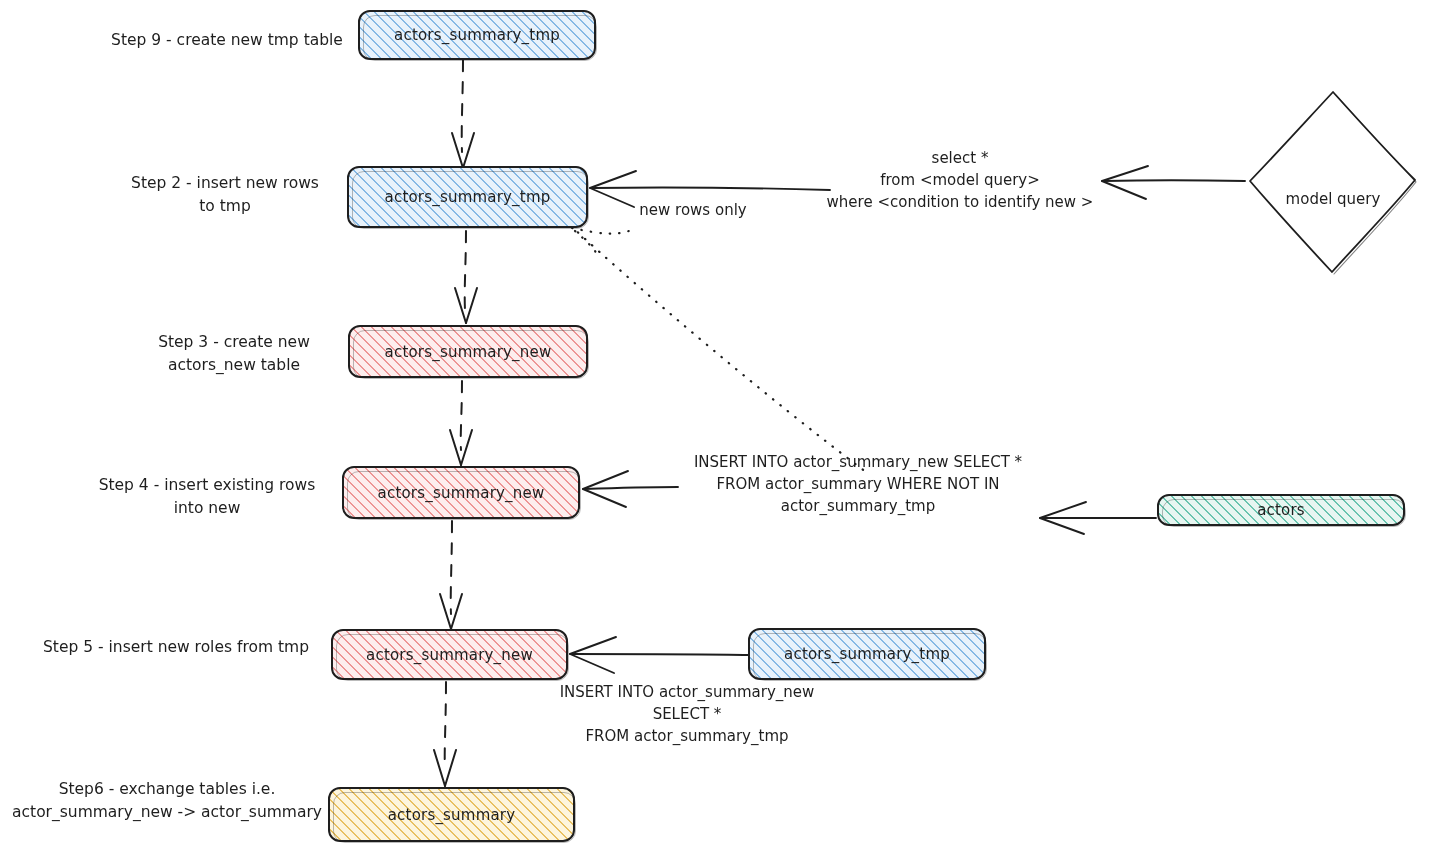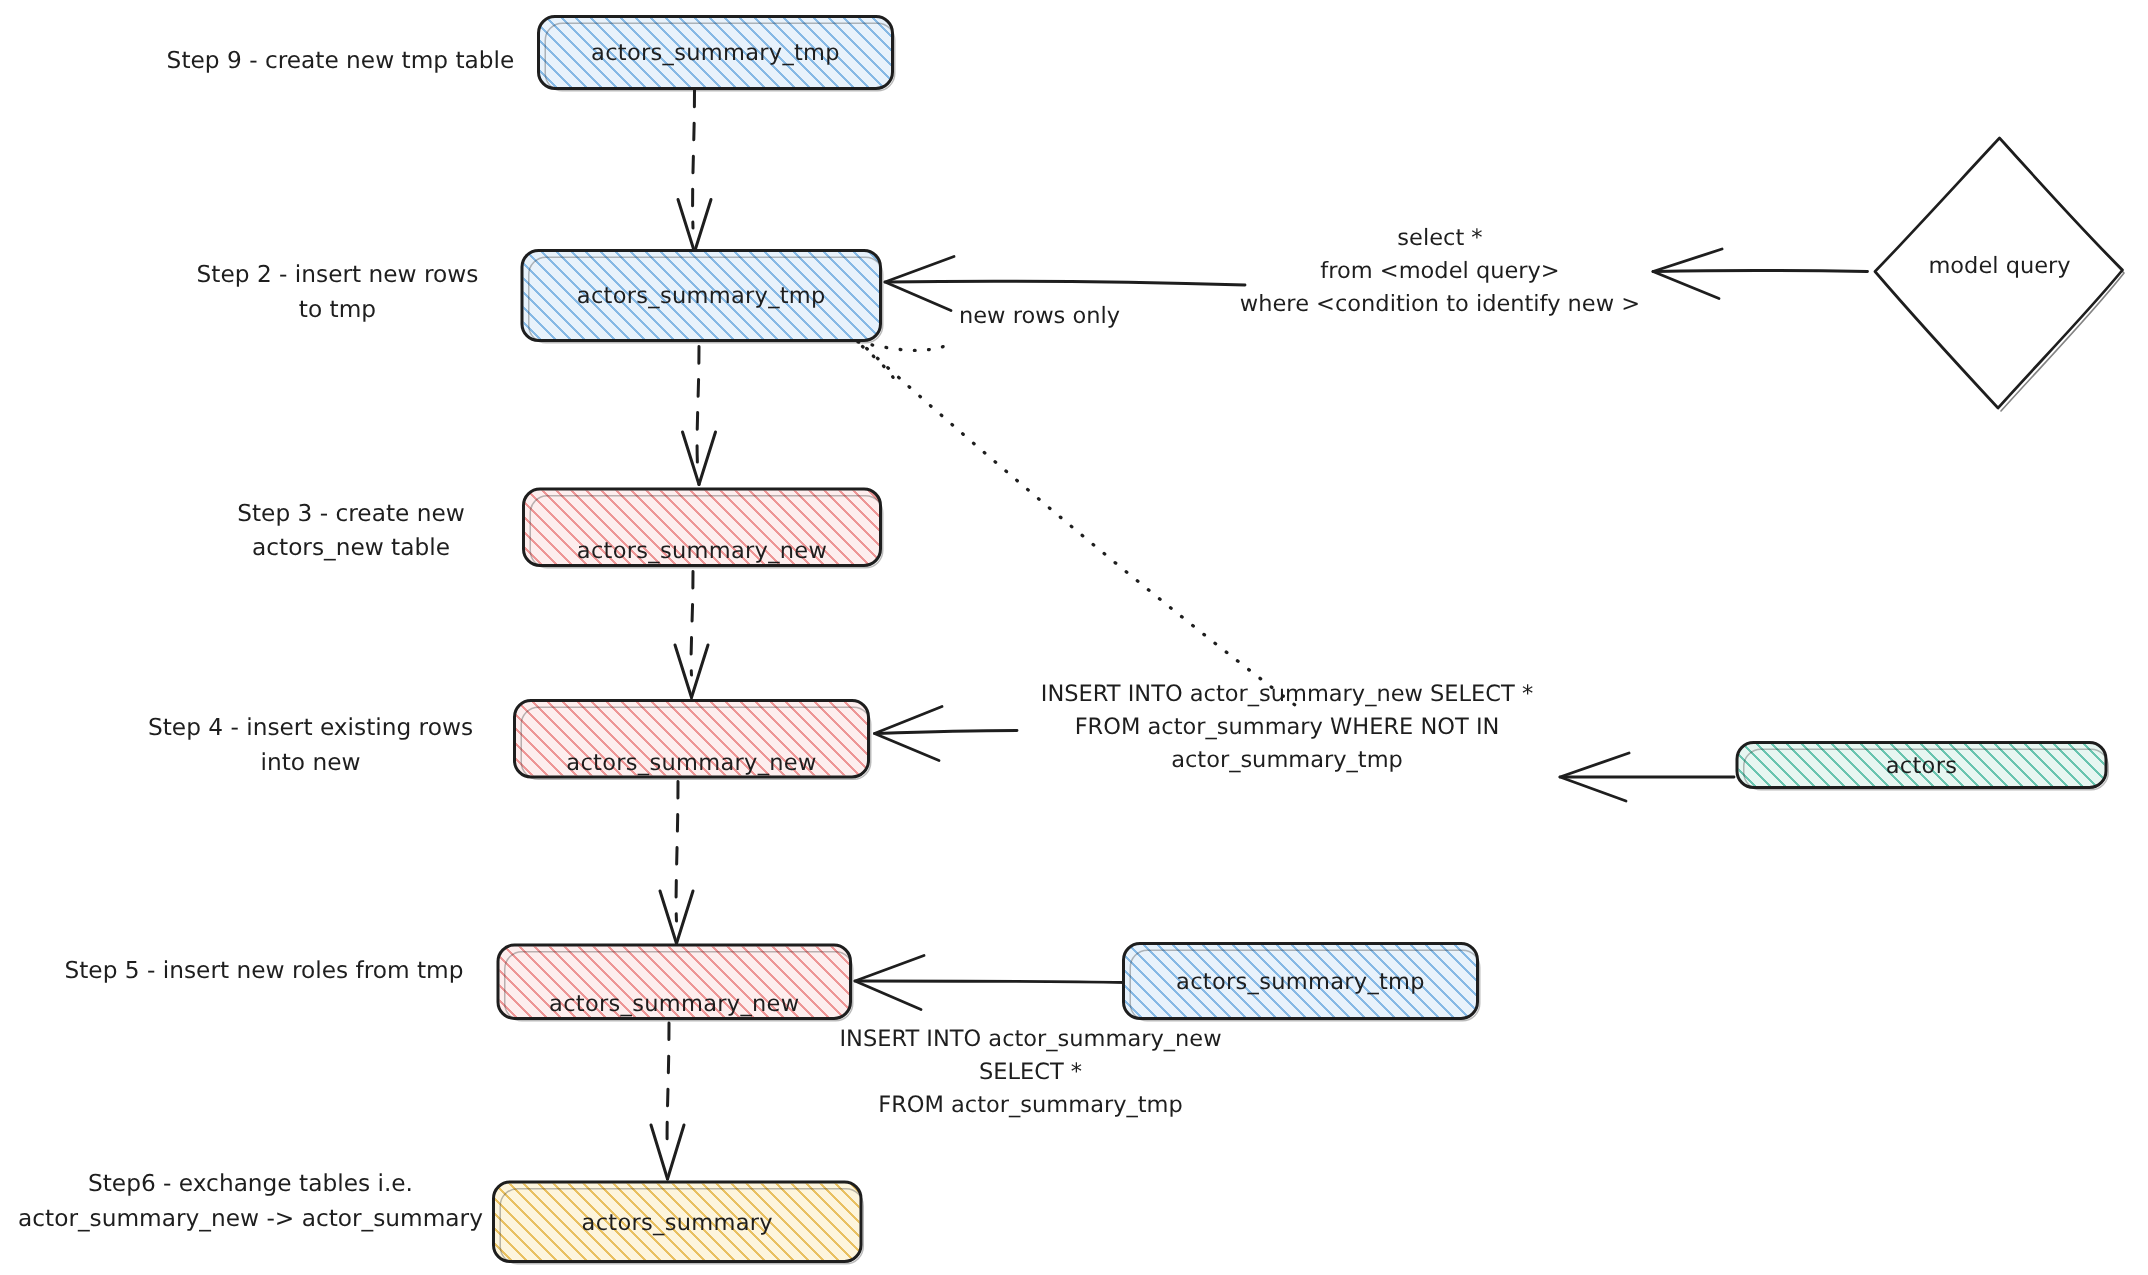--- a/index.html
+++ b/index.html
@@ -59,21 +59,20 @@
   }
   .fill-red {
     background-color: #fdeeee;
     background-image: repeating-linear-gradient(
       45deg,
       rgba(232,120,120,0.75) 0px,
       rgba(232,120,120,0.75) 1.4px,
       rgba(255,255,255,0) 1.4px,
       rgba(255,255,255,0) 7px);
     border-color: #1e1e1e;
-    align-items: flex-end;
   }
   .fill-teal {
     background-color: #e7f6f1;
     background-image: repeating-linear-gradient(
       45deg,
       rgba(52,175,147,0.70) 0px,
       rgba(52,175,147,0.70) 1.4px,
       rgba(255,255,255,0) 1.4px,
       rgba(255,255,255,0) 7px);
     border-color: #1e1e1e;
@@ -114,20 +113,21 @@
     line-height: 1.45;
     text-align: center;
     white-space: pre-line;
   }
   .diamond-label {
     position: absolute;
     color: #1e1e1e;
     font-size: 15px;
     text-align: center;
     white-space: nowrap;
+    margin-top: 22px;
   }
 </style>
 </head>
 <body>
 
 <div id="canvas">
 
   <svg class="layer-svg" viewBox="0 0 1432 850">
     <defs>
       <style>

